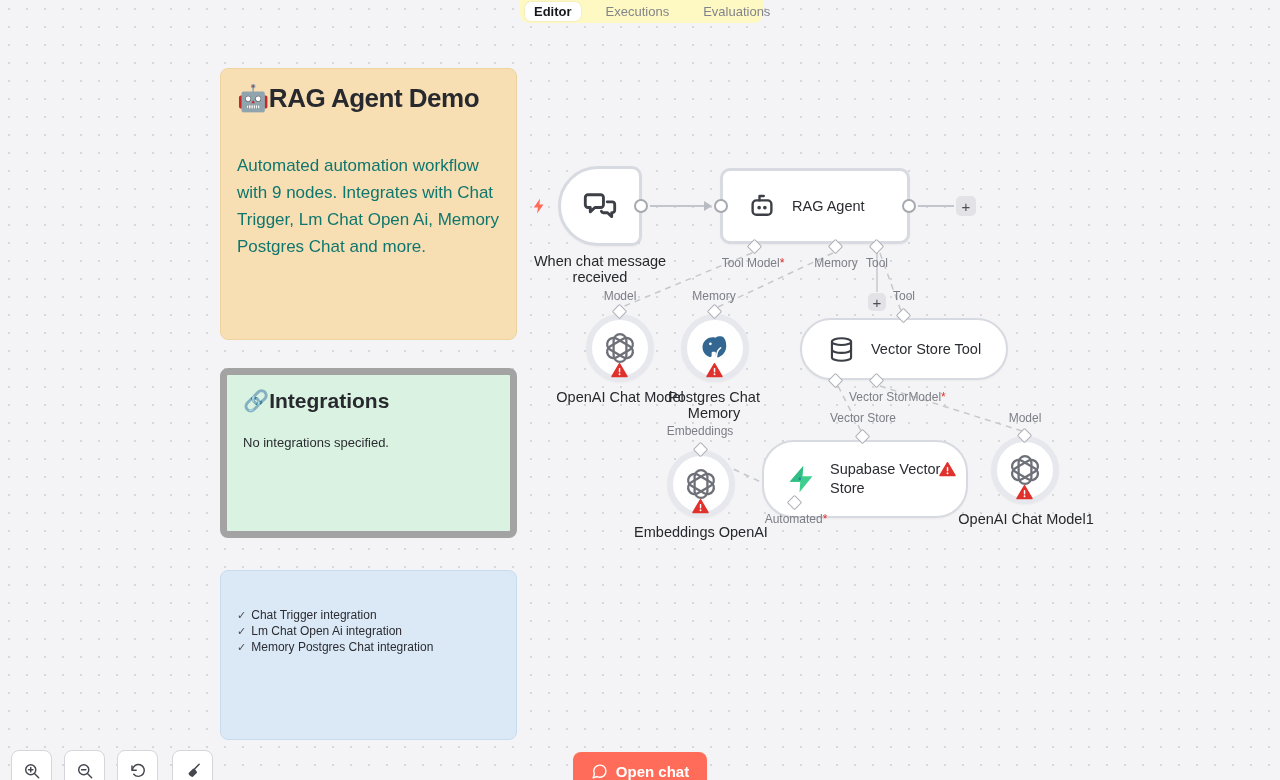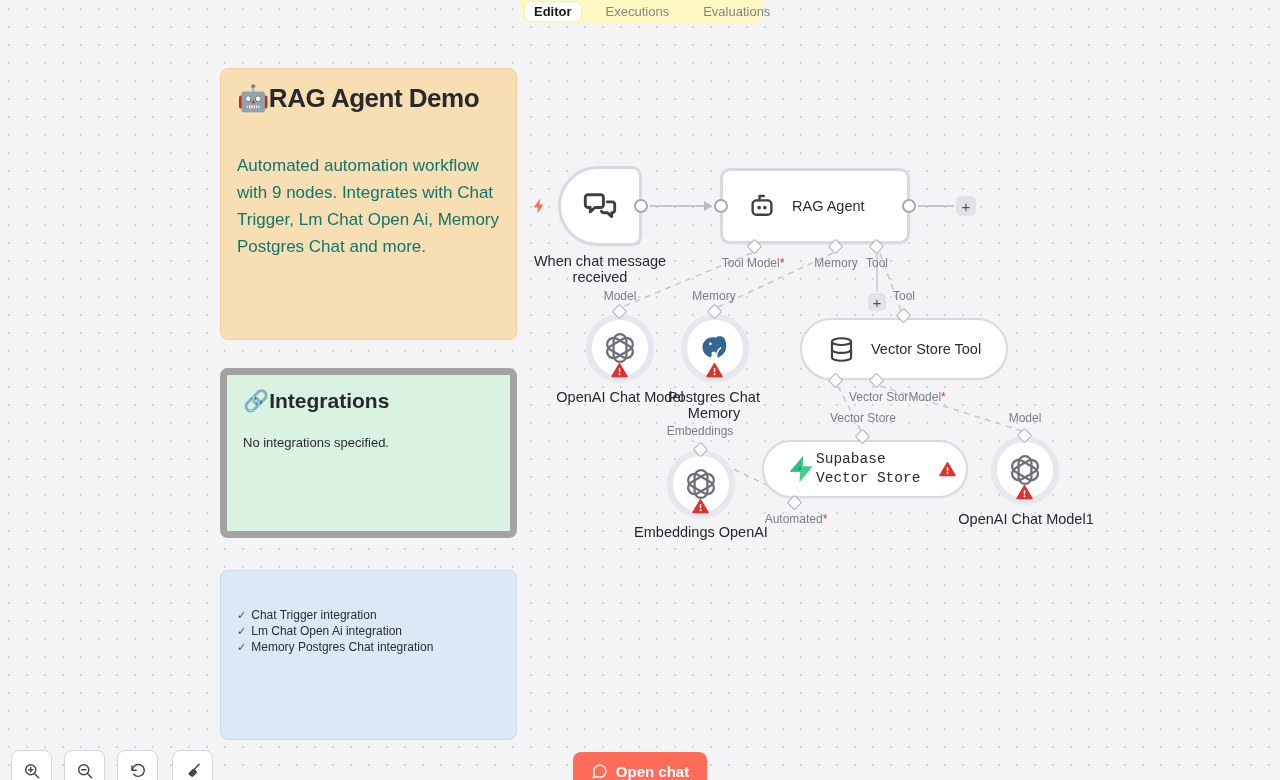--- a/index.html
+++ b/index.html
@@ -279,21 +279,21 @@
     </span>
 </div>
 <div class="diamond" style="left:695px;top:444px;"></div>
 <span class="warn" style="left:692px;top:498px;">
   <svg class="ic" width="17" height="17">
       <use href="#sym-warn"></use>
     </svg>
   </span>
 <div class="node-label nowrap" style="left:701px;top:524px;">Embeddings OpenAI</div>
 
-<div class="node pill" style="left:762px;top:440px;width:206px;height:58px;padding-left:22px;font-family:Liberation Mono, monospace;">
+<div class="node pill" style="left:762px;top:440px;width:206px;height:78px;padding-left:22px;gap:14px;">
   <span>
     <svg class="ic" width="30" height="30">
         <use href="#sym-supabase"></use>
       </svg>
     </span>
   <span style="font-size:14.5px;font-weight:500;width:112px;line-height:19px;">Supabase Vector Store</span>
 </div>
 <div class="diamond" style="left:857px;top:431px;"></div>
 <div class="diamond" style="left:789px;top:497px;"></div>
 <span class="warn" style="left:939px;top:461px;">

